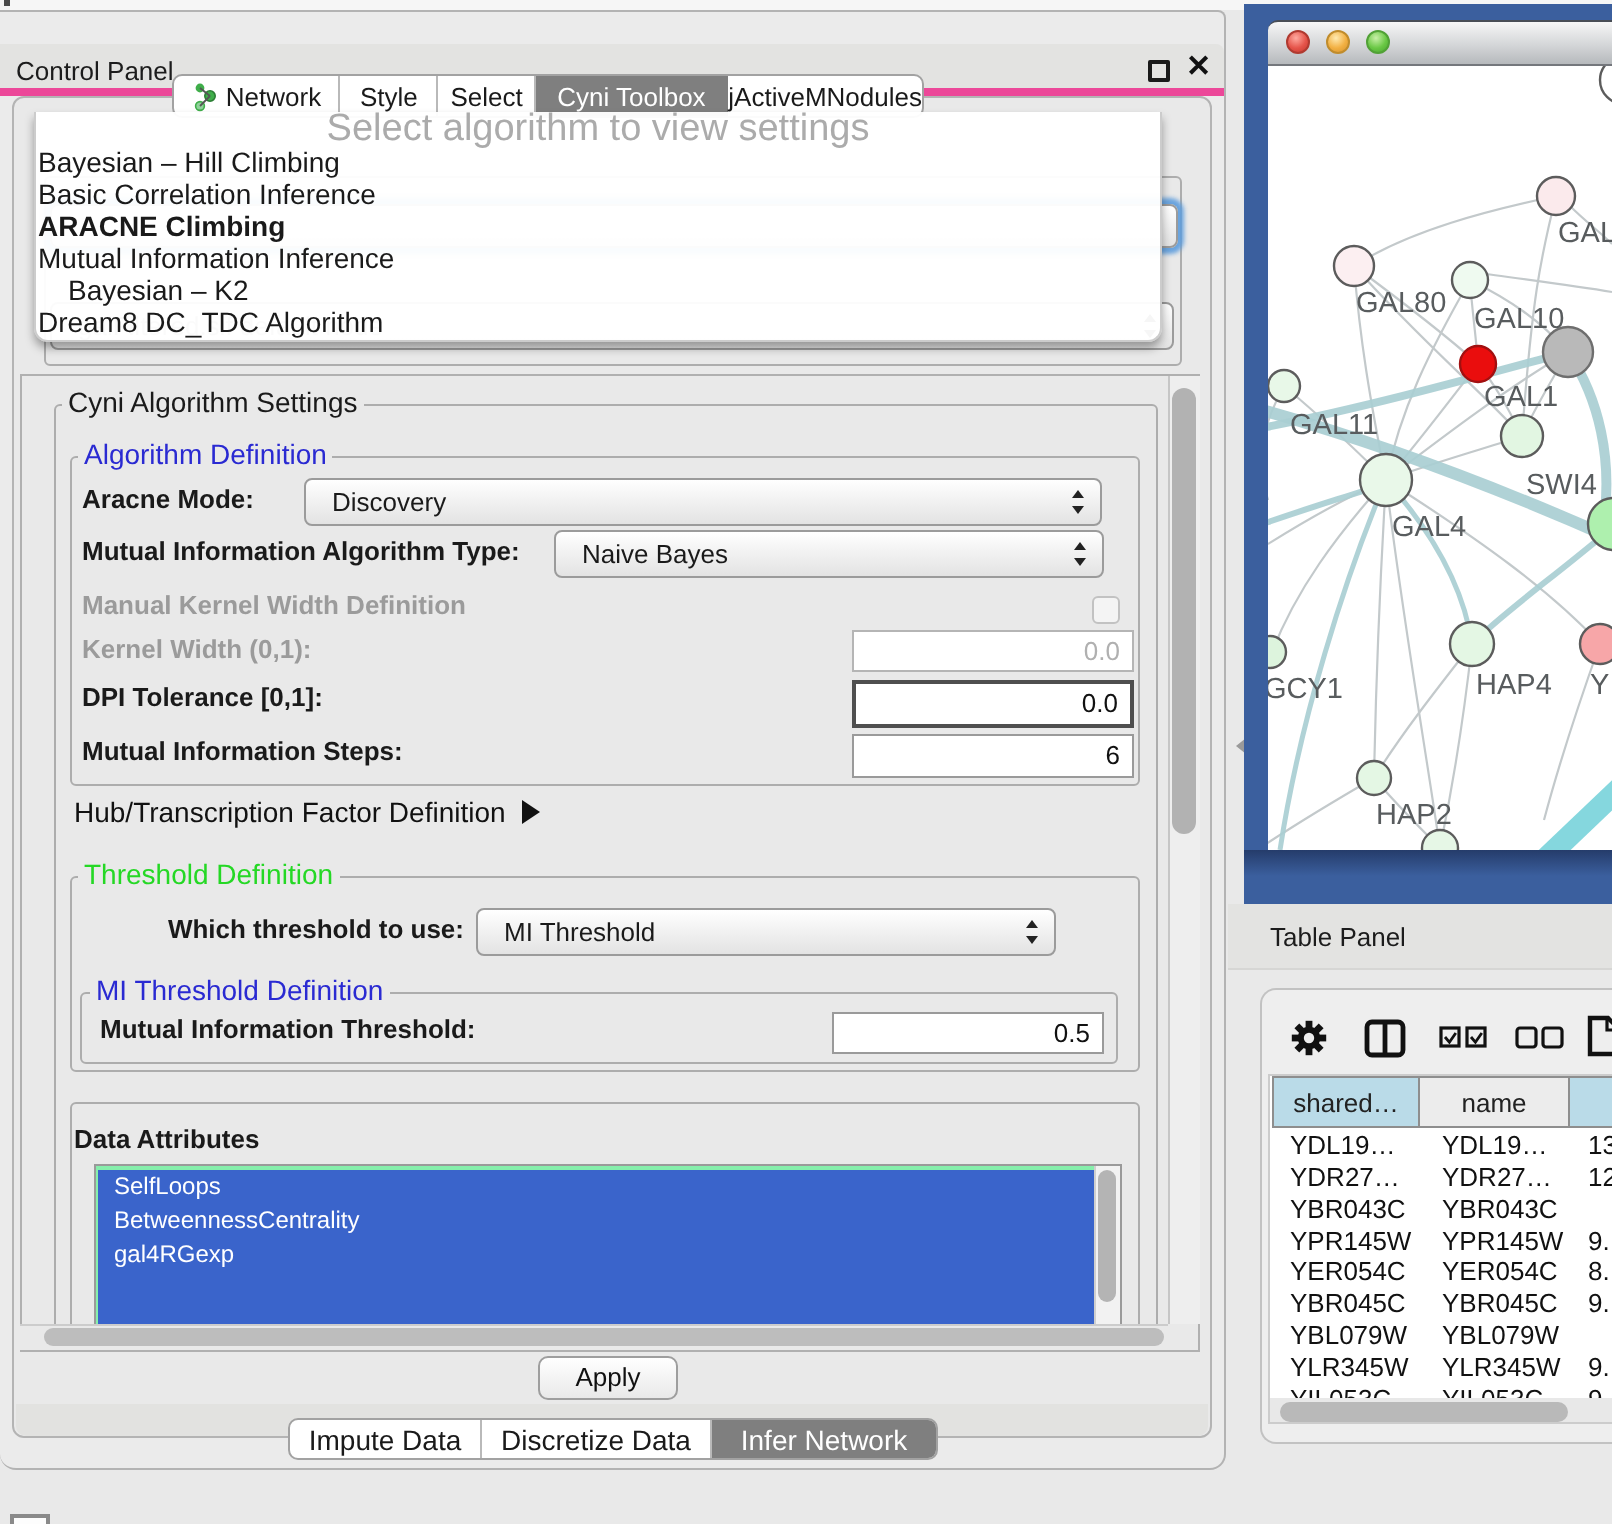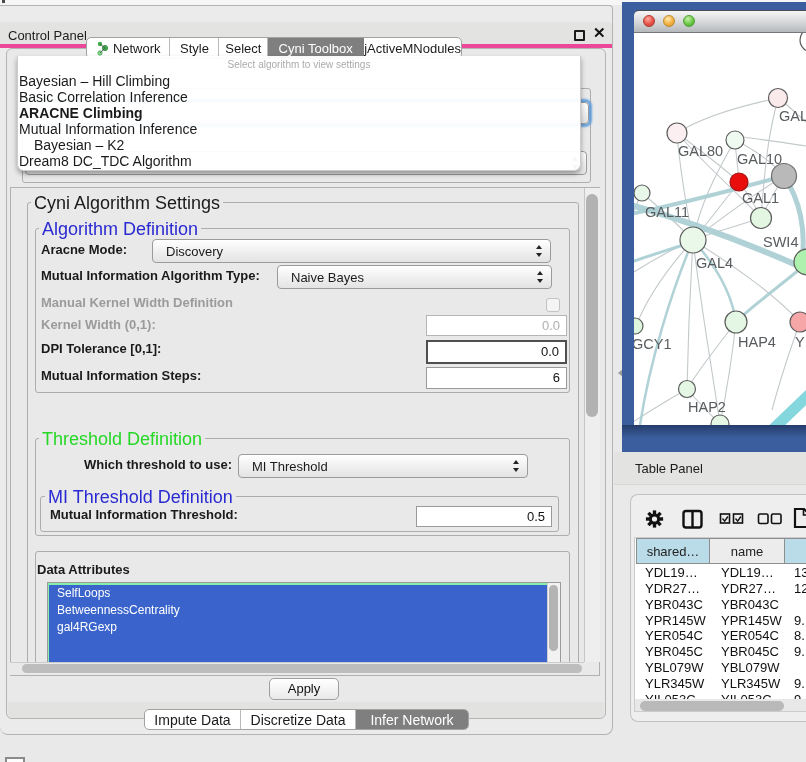--- a/index.html
+++ b/index.html
@@ -12,21 +12,21 @@
 .combo .ctext { position:absolute; left:13px; top:50%; transform:translateY(-50%); white-space:nowrap; }
 .combo .arrows { position:absolute; right:6px; top:50%; transform:translateY(-50%);
   width:9px; height:14px; }
 .combo .arrows:before { content:""; position:absolute; left:1px; top:1px;
   border:3.5px solid transparent; border-bottom:4.5px solid #222; border-top:none; }
 .combo .arrows:after { content:""; position:absolute; left:1px; bottom:1px;
   border:3.5px solid transparent; border-top:4.5px solid #222; border-bottom:none; }
 .tfield { position:absolute; border:1px solid #9a9a9a; background:#fff;
   font-size:13px; color:#111; text-align:right; padding-right:6px; line-height:19px; }
 .grp { position:absolute; border:1px solid #adadad; border-radius:3px; }
-.grplabel { position:absolute; background:#e9e9e9; padding:0 3px; font-size:18px; color:#1a1a1a; white-space:nowrap; margin-top:-2px; }
+.grplabel { position:absolute; background:#e9e9e9; padding:0 3px; font-size:14px; color:#1a1a1a; white-space:nowrap; margin-top:-2px; }
 .blbl { font-size:13px; font-weight:bold; color:#1a1a1a; position:absolute; white-space:nowrap; margin-top:-2px; }
 .gray { color:#9b9b9b !important; }
 
 .seg { position:absolute; display:flex; border:1px solid #a2a2a2; border-radius:5px;
   background:#fff; overflow:hidden; font-size:13px; color:#1a1a1a; }
 .seg > div { display:flex; align-items:center; justify-content:center;
   border-right:1px solid #b9b9b9; white-space:nowrap; }
 .seg > div:last-child { border-right:none; }
 .seg > div.sel { background:#7f7f7f; color:#fff; border-right-color:#7f7f7f; }
 </style>
@@ -95,20 +95,21 @@
       </div>
       <div class="blbl gray" style="left:31px;top:106px;">Manual Kernel Width Definition</div>
       <div class="abs" style="left:536px;top:107px;width:14px;height:14px;border:1px solid #c2c2c2;border-radius:3px;background:#f4f4f4;"></div>
       <div class="blbl gray" style="left:31px;top:128px;">Kernel Width (0,1):</div>
       <div class="tfield" style="left:416px;top:124px;width:141px;height:21px;color:#b0b0b0;border-color:#b5b5b5;">0.0</div>
       <div class="blbl" style="left:31px;top:152px;">DPI Tolerance [0,1]:</div>
       <div class="tfield" style="left:416px;top:149px;width:141px;height:24px;border:2px solid #4f4f4f;line-height:20px;">0.0</div>
       <div class="blbl" style="left:31px;top:179px;">Mutual Information Steps:</div>
       <div class="tfield" style="left:416px;top:176px;width:141px;height:22px;">6</div>
 
+      <div class="abs" style="left:27px;top:207px;font-size:14px;color:#111;">Hub/Transcription Factor Definition <span style="display:inline-block;margin-left:4px;width:0;height:0;border-left:9px solid #111;border-top:6px solid transparent;border-bottom:6px solid transparent;vertical-align:-1px;"></span></div>
 
       <div class="grp" style="left:25px;top:247px;width:535px;height:98px;"></div>
       <div class="grplabel" style="left:29px;top:240px;color:#25d825;">Threshold Definition</div>
       <div class="blbl" style="left:auto;right:352px;top:268px;">Which threshold to use:</div>
       <div class="combo" style="left:228px;top:263px;width:290px;height:24px;">
         <div class="ctext">MI Threshold</div>
           <div class="arrows"></div>
       </div>
 
       <div class="grp" style="left:30px;top:305px;width:519px;height:36px;"></div>
@@ -330,20 +331,20 @@
       </div>
 
     <div class="abs" style="left:0;top:161px;width:173px;height:14px;background:#e8e8e8;"></div>
     <div class="abs" style="left:5px;top:163px;width:144px;height:10px;background:#b9b9b9;border-radius:5px;"></div>
   </div>
 </div>
 
 <div class="abs" style="left:5px;top:757px;width:20px;height:10px;border:2px solid #8a8a8a;background:#fdfdfd;"></div>
 
 <div class="abs" id="popup" style="left:17px;top:56px;width:564px;height:115px;background:rgba(255,255,255,0.96);border:1px solid #cccccc;border-top:none;border-radius:0 0 7px 7px;box-shadow:0 3px 5px rgba(0,0,0,0.35);font-size:14px;color:#1a1a1a;">
-  <div style="height:17px;line-height:17px;text-align:center;color:#ababab;font-size:10px;">Select algorithm to view settings</div>
+  <div style="height:17px;line-height:17px;text-align:center;color:#ababab;font-size:19px;">Select algorithm to view settings</div>
   <div style="height:16px;line-height:16px;padding-left:1px;">Bayesian – Hill Climbing</div>
   <div style="height:16px;line-height:16px;padding-left:1px;">Basic Correlation Inference</div>
   <div style="height:16px;line-height:16px;padding-left:1px;font-weight:bold;">ARACNE Climbing</div>
   <div style="height:16px;line-height:16px;padding-left:1px;">Mutual Information Inference</div>
   <div style="height:16px;line-height:16px;padding-left:16px;">Bayesian – K2</div>
   <div style="height:16px;line-height:16px;padding-left:1px;">Dream8 DC_TDC Algorithm</div>
 </div>
 
 </body></html>

